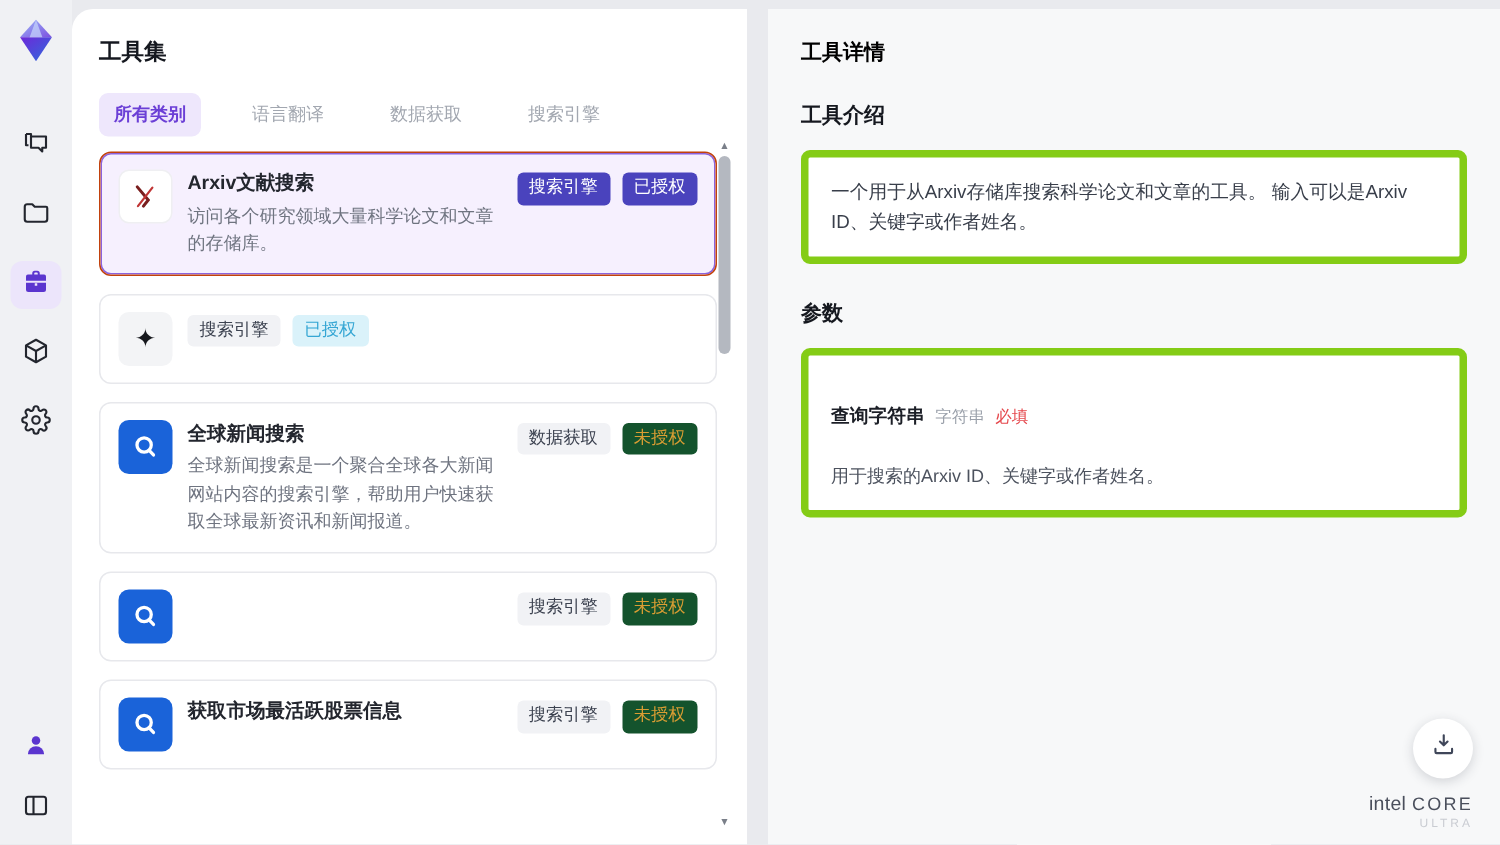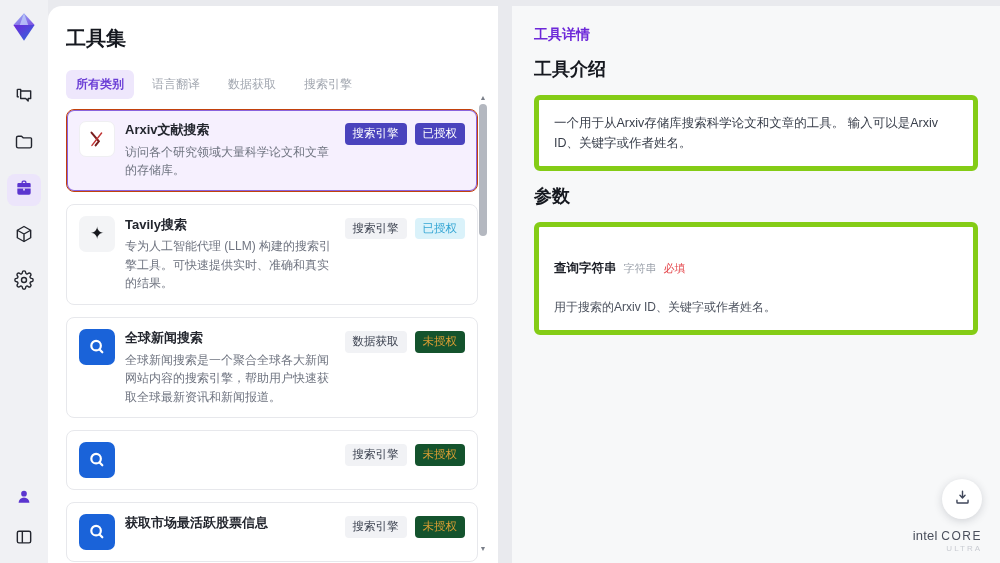--- a/index.html
+++ b/index.html
@@ -26,22 +26,22 @@
   .rail-btn svg { width: 20px; height: 20px; }
   .rail-btn.active { background: #ece5fb; }
   .rail-bottom { position: absolute; bottom: 8px; left: 0; right: 0; display: flex; flex-direction: column; align-items: center; gap: 8px; }
 
   
   .list-card {
     position: absolute; left: 48px; top: 6px; width: 450px; bottom: 0;
     background: #ffffff; border-top-left-radius: 14px;
     padding: 19px 18px 0 18px; overflow: hidden;
   }
-  .list-title { font-size: 20px; font-weight: bold; color: #15181f; }
-  .tabs { display: flex; align-items: center; gap: 8px; margin-top: 18px; }
+  .list-title { font-size: 15px; font-weight: bold; color: #15181f; }
+  .tabs { display: flex; align-items: center; gap: 24px; margin-top: 18px; }
   .tab {
     font-size: 12px; color: #a2a7b0; padding: 6px 10px; border-radius: 6px; cursor: pointer;
     white-space: nowrap;
   }
   .tab.active { background: #eee7fc; color: #6b3fd6; font-weight: bold; }
 
   .tools { margin-top: 10px; width: 412px; display: flex; flex-direction: column; gap: 12px; }
   .tool {
     background: #fff; border: 1px solid #e7e8ec; border-radius: 8px;
     padding: 11px 12px; display: flex; gap: 10px; cursor: pointer;
@@ -78,22 +78,22 @@
   .vscroll .thumb {
     position: absolute; left: 0; top: 10px; width: 8px; height: 132px;
     background: #b4b8c0; border-radius: 4px; cursor: grab;
   }
 
   
   .details {
     position: absolute; left: 512px; right: 0; top: 6px; bottom: 0;
     background: #f7f8f9; padding: 20px 22px;
   }
-  .d-title { font-size: 14px; font-weight: bold; color: #6d28d9; }
-  .d-sub { font-size: 18px; font-weight: bold; color: #15181f; margin-top: 13px; }
+  .d-title { font-size: 14px; font-weight: bold; color: #000000; }
+  .d-sub { font-size: 14px; font-weight: bold; color: #15181f; margin-top: 24px; }
   .d-box {
     margin-top: 14px; background: #ffffff; border: 5px solid #84cc16; border-radius: 6px;
     padding: 13px 15px; font-size: 12.5px; color: #383e4a; line-height: 1.6;
   }
   .p-row { display: flex; align-items: baseline; gap: 7px; }
   .p-name { font-size: 12.5px; font-weight: bold; color: #1c1f27; }
   .p-type { font-size: 11px; color: #9aa0aa; }
   .p-req  { font-size: 11px; color: #e5484d; margin-top: 20px; }
   .p-desc { font-size: 12px; color: #4c525e; margin-top: 20px; }
 
@@ -217,24 +217,20 @@
       <div class="tool-badges">
         <span class="badge solid">搜索引擎</span>
         <span class="badge solid">已授权</span>
       </div>
     </div>
 
     <div class="tool">
       <div class="tool-ico ico-gray">
         <span class="star-glyph">✦</span>
       </div>
-      <div class="tool-body">
-        <div class="tool-name">Tavily搜索</div>
-        <div class="tool-desc">专为人工智能代理 (LLM) 构建的搜索引擎工具。可快速提供实时、准确和真实的结果。</div>
-      </div>
       <div class="tool-badges">
         <span class="badge cat">搜索引擎</span>
         <span class="badge ok">已授权</span>
       </div>
     </div>
 
     <div class="tool">
       <div class="tool-ico ico-blue">
         <svg viewBox="0 0 24 24" width="22" height="22" fill="none" stroke="#ffffff" stroke-width="2.4" stroke-linecap="round">
           <circle cx="11" cy="10.5" r="5.2"></circle>

